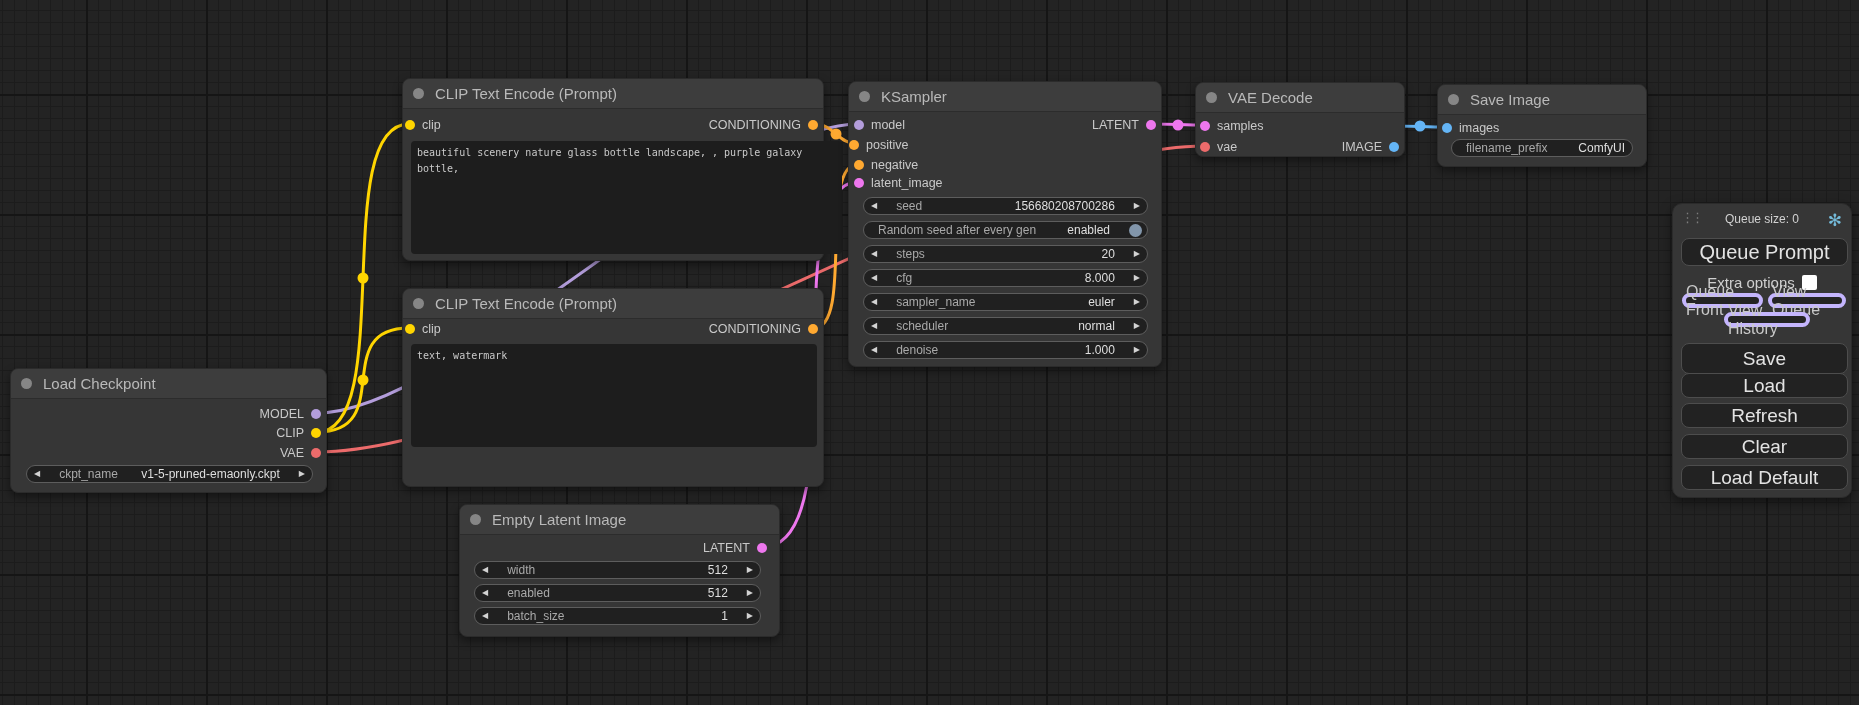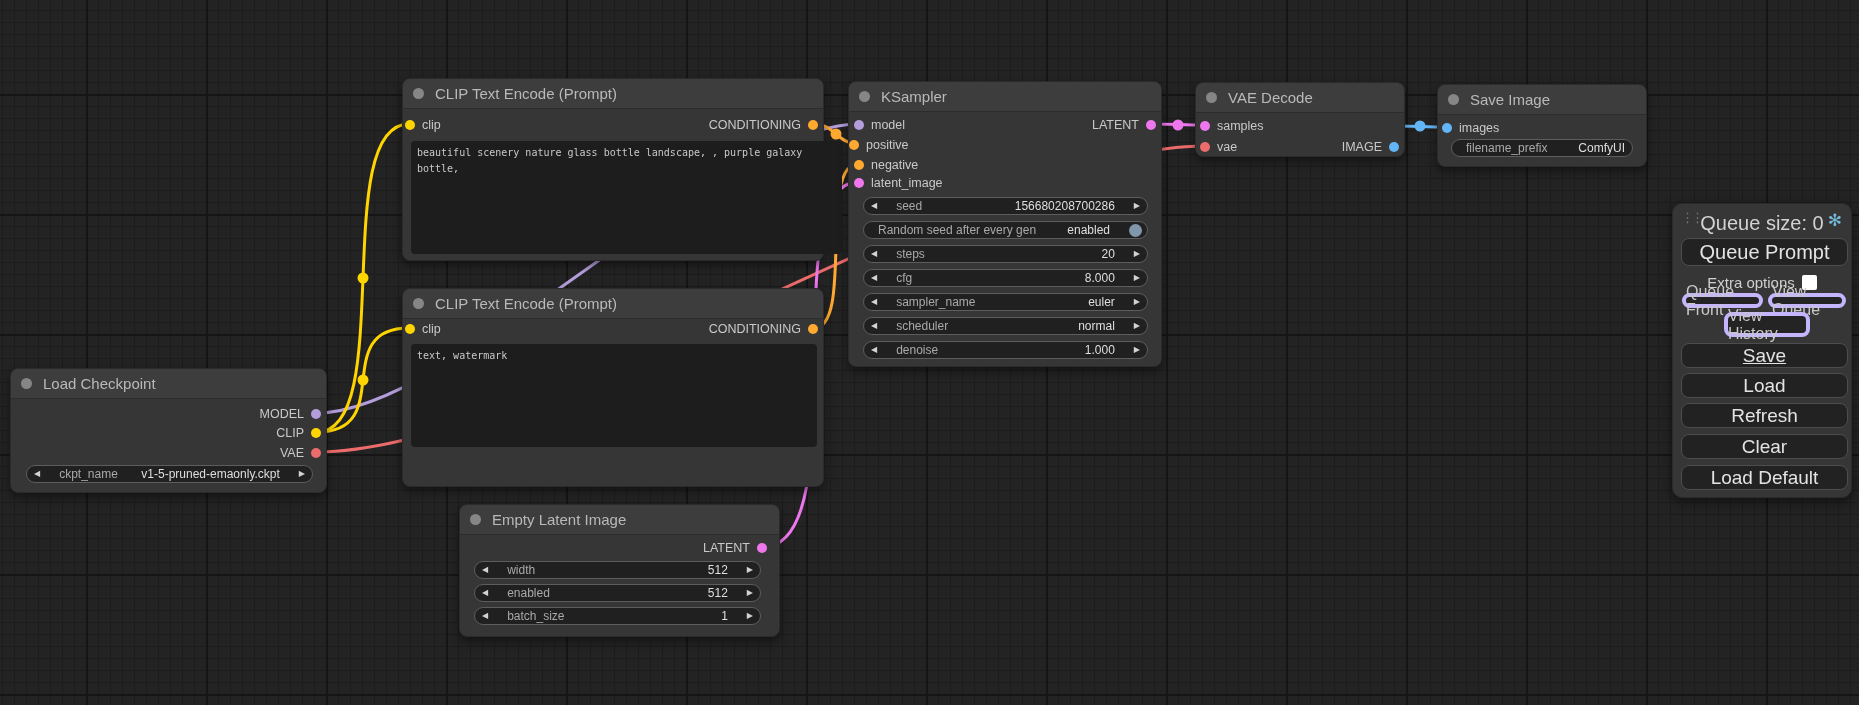--- a/index.html
+++ b/index.html
@@ -34,21 +34,21 @@
   .wvalue{margin-left:auto;color:#dfdfdf;white-space:nowrap;}
   .toggle{width:13px;height:13px;border-radius:50%;flex:none;margin-right:-2px;}
   .prompt{position:absolute;background:#1d1d1d;border-radius:4px;color:#c9c9c9;
           font:10px/1.55 "DejaVu Sans Mono",monospace;padding:4px 6px;box-sizing:border-box;
           white-space:pre-wrap;overflow:hidden;}
 
   .qpanel{position:absolute;left:1672px;top:203px;width:180px;height:295px;background:#363636;
           border:1px solid #2b2b2b;border-radius:10px;z-index:3;box-shadow:0 4px 12px rgba(0,0,0,.5);
           color:#cccccc;box-sizing:border-box;}
   .qhandle{position:absolute;left:8px;top:6px;color:#7d7d7d;font-size:13px;letter-spacing:-3px;}
-  .qsize{position:absolute;left:0;right:0;top:8px;text-align:center;font-size:20px;color:#d2d2d2;}
+  .qsize{position:absolute;left:0;right:0;top:8px;text-align:center;font-size:12px;color:#d2d2d2;}
   .qgear{position:absolute;right:9px;top:6px;font-size:17px;}
   .qbtn{position:absolute;left:8px;width:167px;background:#222222;border:1px solid #4d4d4d;border-radius:8px;
         color:#e3e3e3;display:flex;align-items:center;justify-content:center;box-sizing:border-box;font-size:19px;}
   .qsmall{position:absolute;background:#242424;border:4px solid #c4b5fd;border-radius:8px;color:#c9c9c9;
           font-size:16px;display:flex;align-items:center;justify-content:center;box-sizing:border-box;}
   .qextra{position:absolute;left:0;right:0;top:70px;display:flex;align-items:center;justify-content:center;
           gap:7px;font-size:15px;color:#cfcfcf;}
   .qcheck{width:15px;height:15px;background:#ffffff;border-radius:2px;flex:none;}
 </style>
 </head>
@@ -270,22 +270,22 @@
 
     <div class="qbtn" style="top:34px;height:28px;font-size:20px;">Queue Prompt</div>
 
     <div class="qextra">
       <span>Extra options</span>
       <span class="qcheck"></span>
     </div>
 
     <div class="qsmall" style="left:9px;top:89px;width:81px;height:15px;">Queue Front</div>
     <div class="qsmall" style="left:95px;top:89px;width:78px;height:15px;">View Queue</div>
-    <div class="qsmall" style="left:51px;top:108px;width:86px;height:25px;">View History</div>
-
-    <div class="qbtn" style="top:139px;height:25px;text-decoration:underline;">Save</div>
+    <div class="qsmall" style="left:51px;top:108px;width:86px;height:15px;">View History</div>
+
+    <div class="qbtn" style="top:139px;height:31px;">Save</div>
     <div class="qbtn" style="top:169px;height:25px;">Load</div>
     <div class="qbtn" style="top:199px;height:25px;">Refresh</div>
     <div class="qbtn" style="top:230px;height:25px;">Clear</div>
     <div class="qbtn" style="top:261px;height:25px;">Load Default</div>
   </div>
 
 </div>
 
 </body></html>

